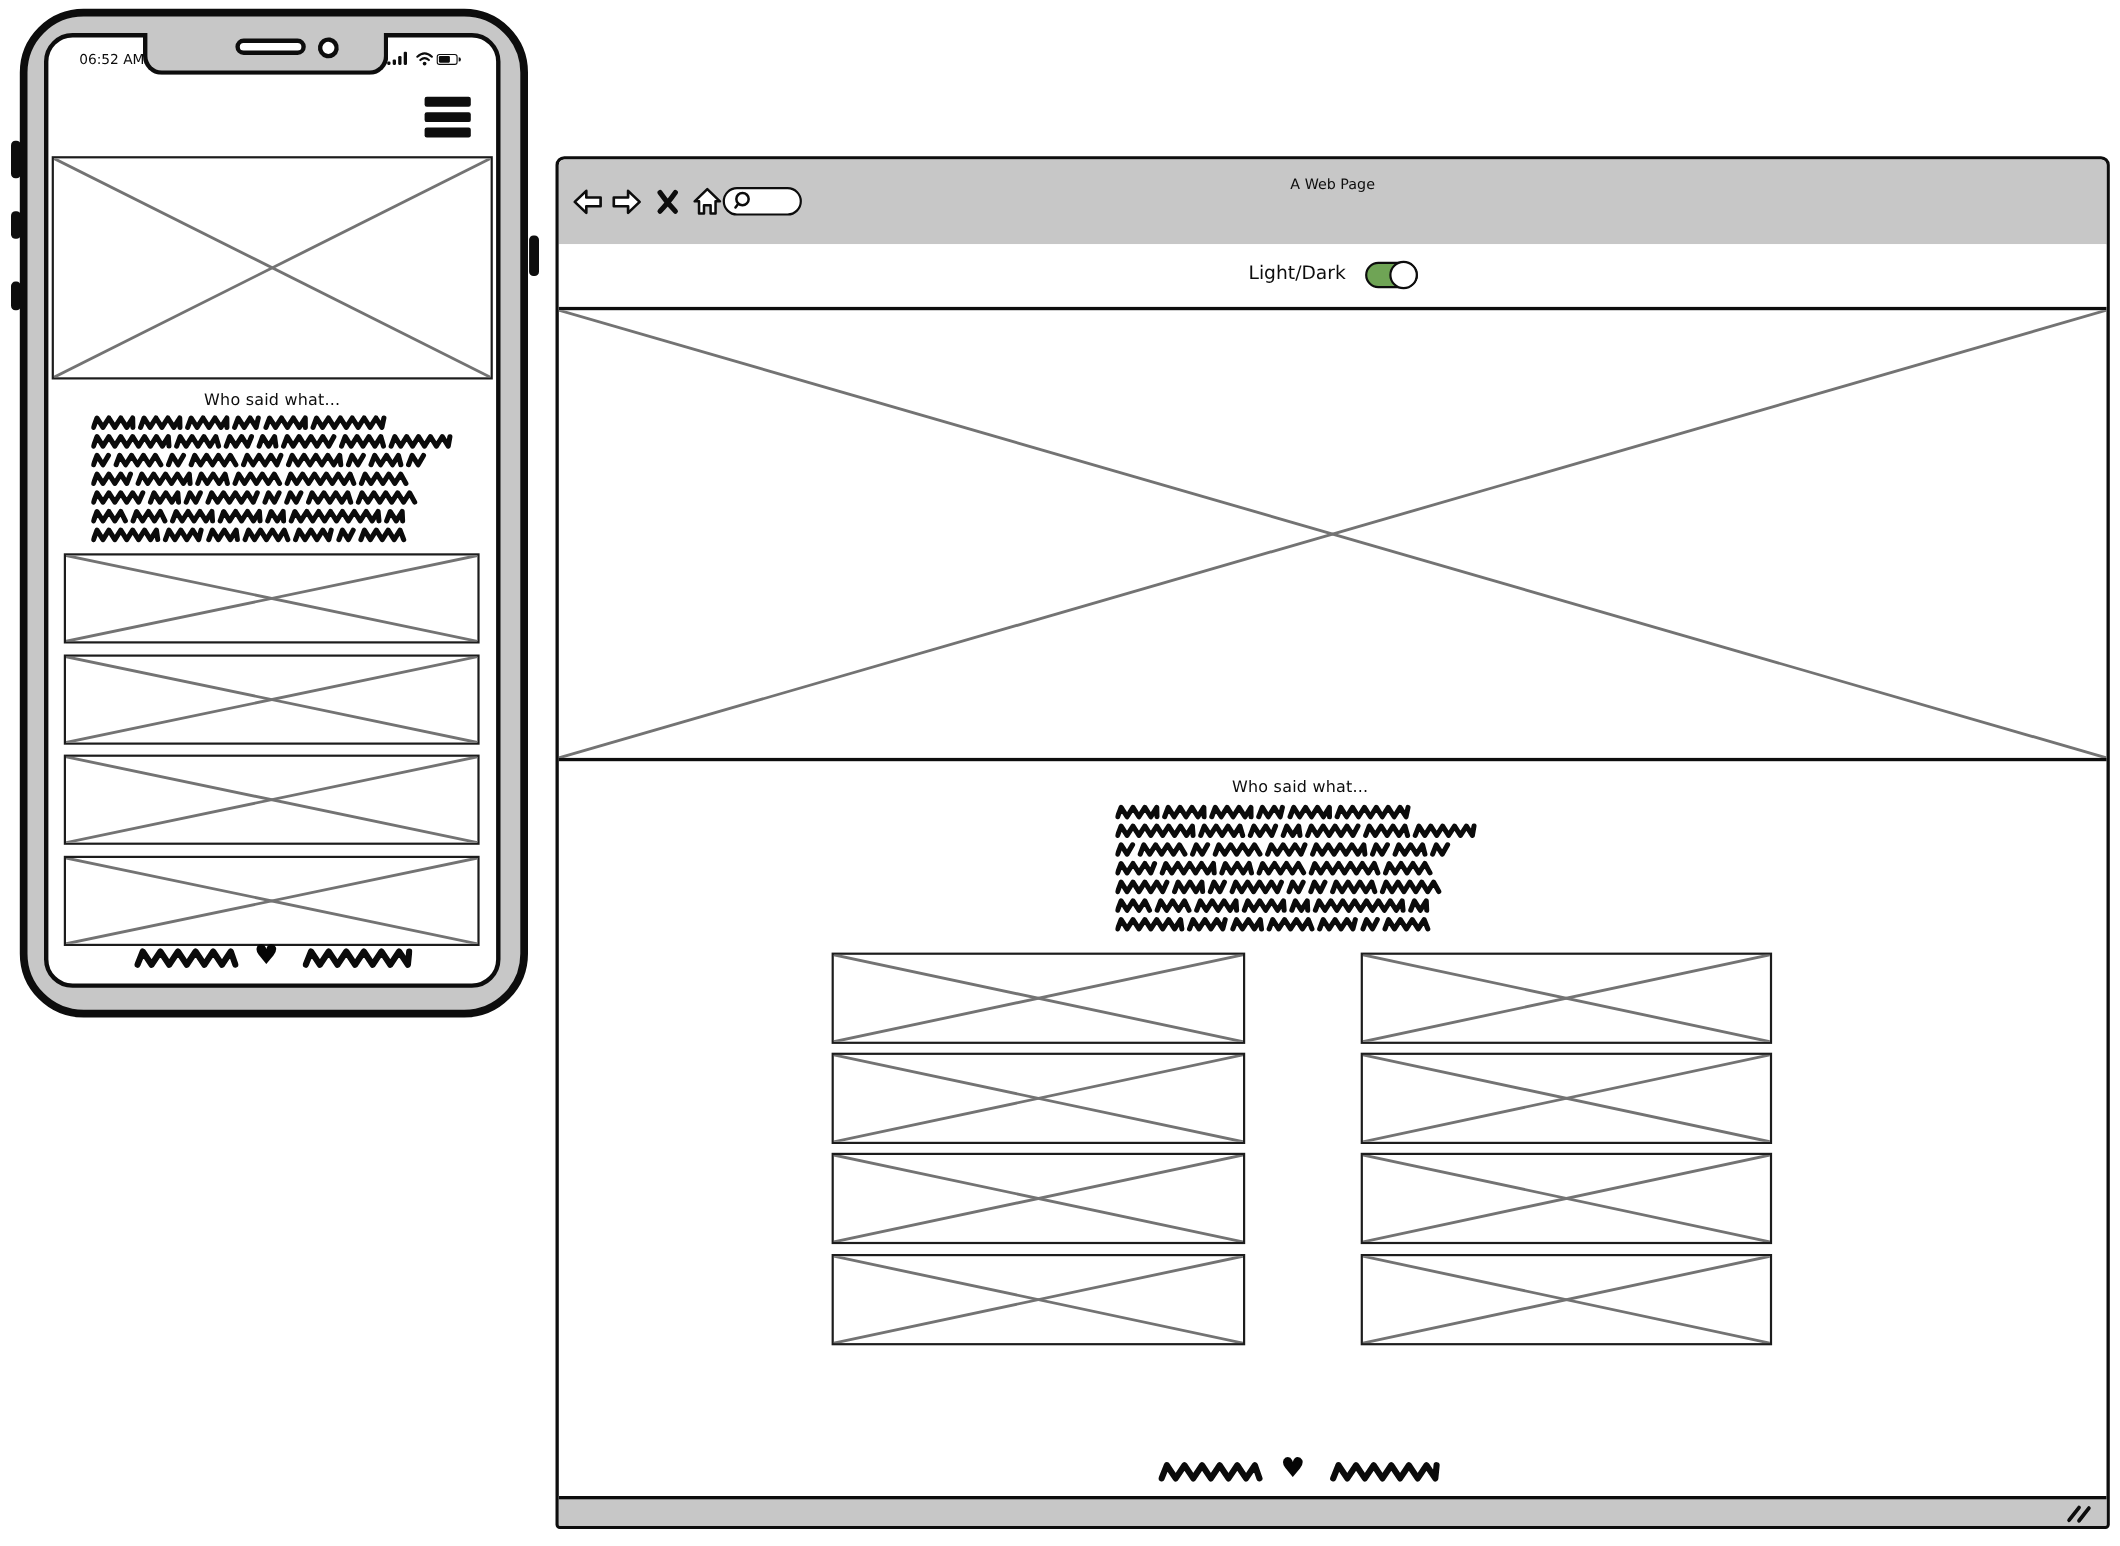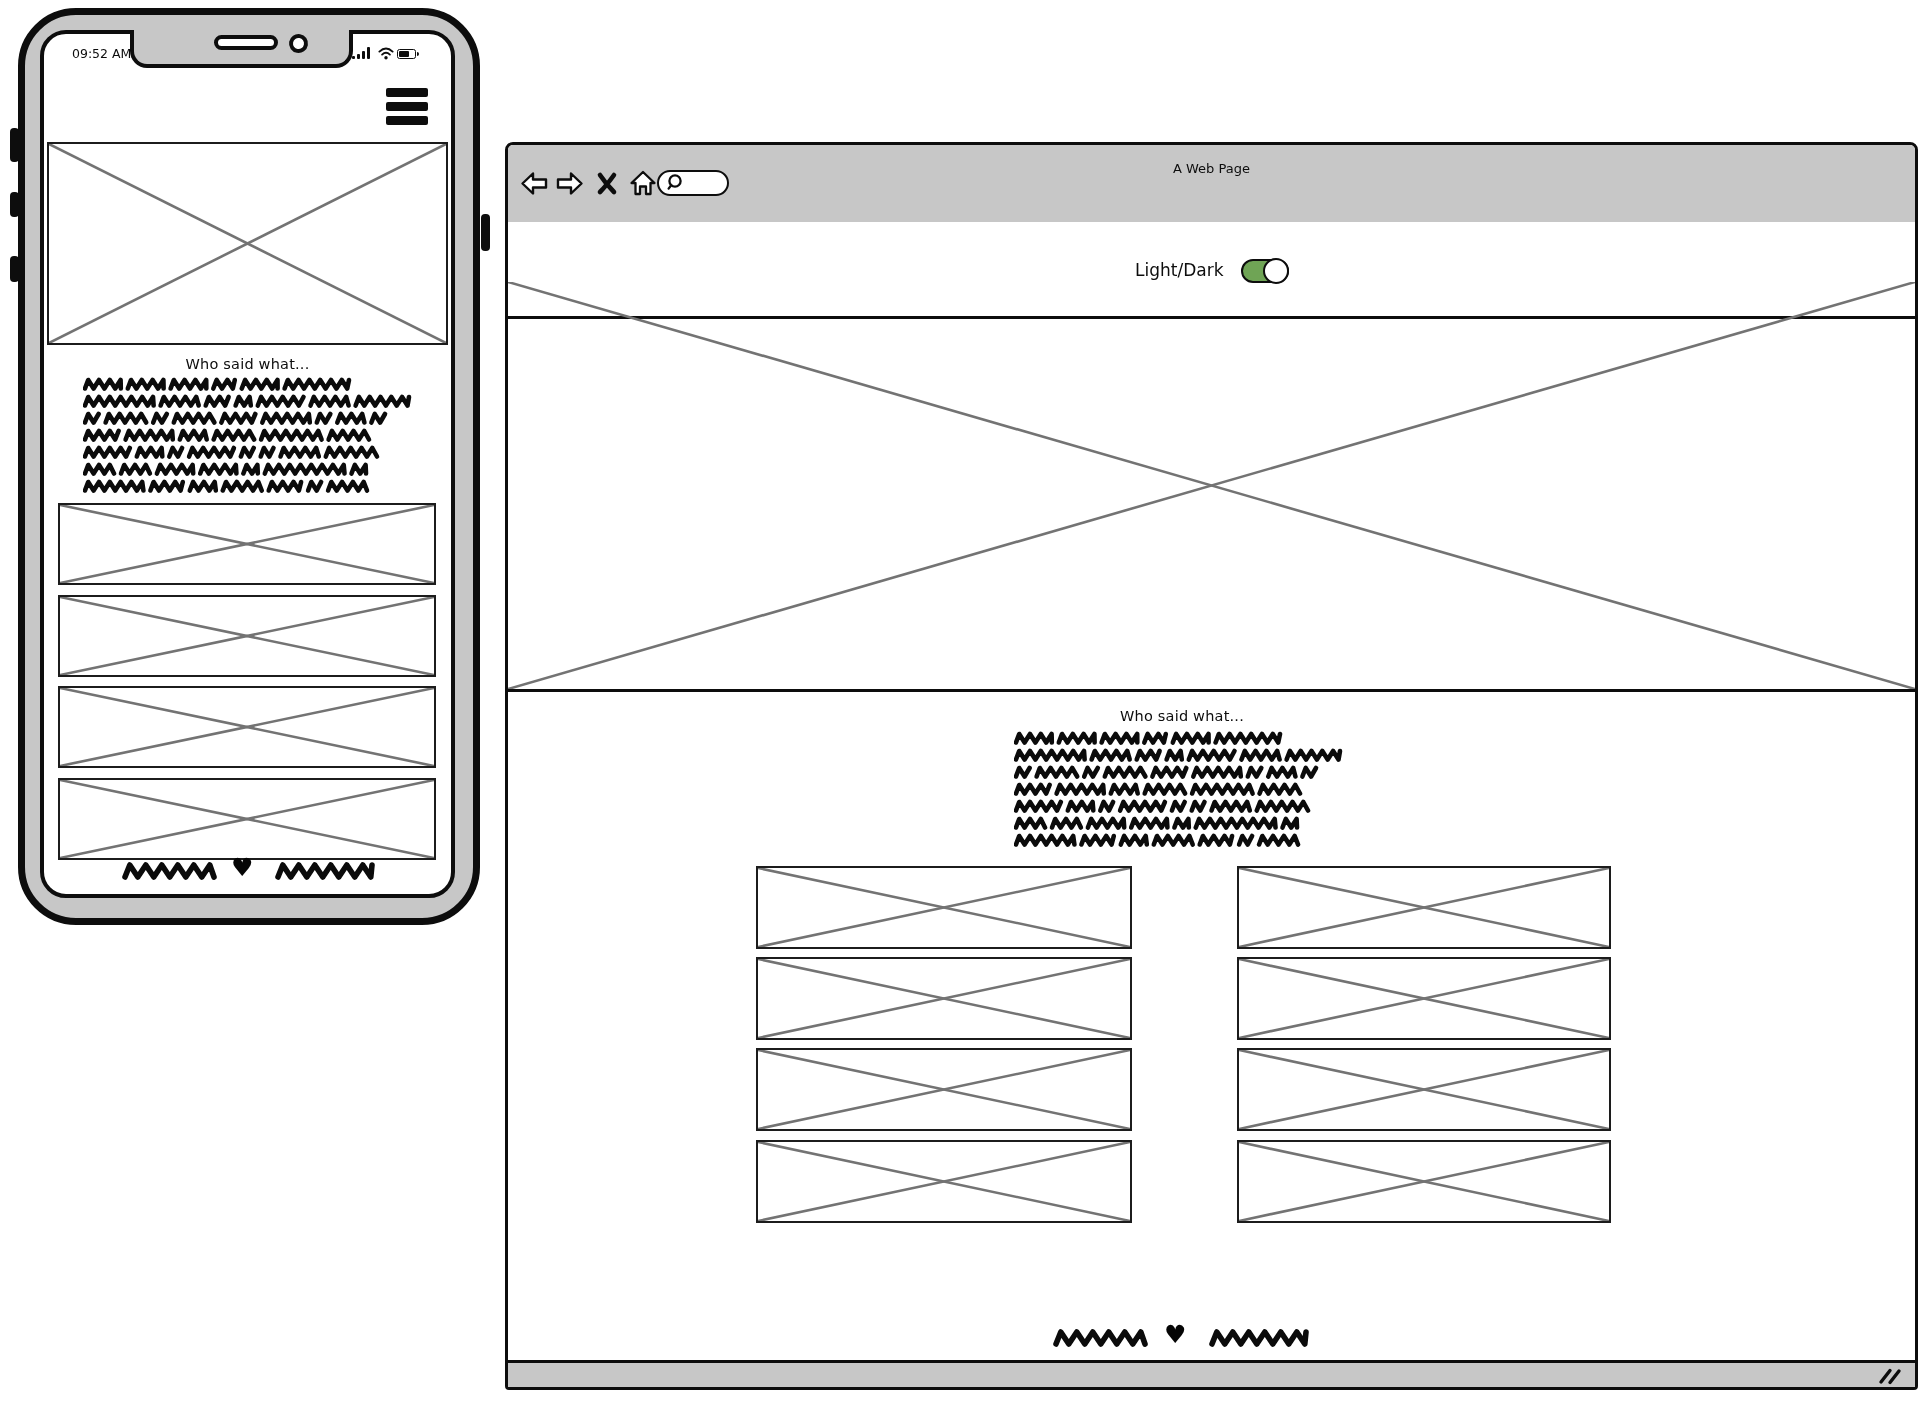--- a/index.html
+++ b/index.html
@@ -46,21 +46,21 @@
   .browser{position:absolute;left:505px;top:142px;width:1413px;height:1248px;background:#fff;
            border:3px solid #0d0d0d;border-radius:8px 8px 4px 4px;}
   .chrome{position:absolute;left:0;right:0;top:0;height:77px;background:#c7c7c7;border-radius:5px 5px 0 0;}
   .wtitle{position:absolute;left:0;right:0;top:4px;text-align:center;font-size:13px;margin-top:12px;}
   .toolbar{position:absolute;left:12px;right:12px;top:22px;height:32px;display:flex;align-items:center;}
   .tb-icon{flex:0 0 auto;display:block;}
   .urlfield{flex:1 1 auto;height:25px;margin:0 8px 0 10px;background:#fff;border:2px solid #0d0d0d;
             border-radius:13px;display:flex;align-items:center;padding-left:9px;font-size:12.5px;}
   .searchpill{flex:0 0 auto;width:72px;height:26px;background:#fff;border:2.5px solid #0d0d0d;
               border-radius:14px;display:flex;align-items:center;padding-left:4px;}
-  .navbar{position:absolute;left:0;right:0;top:77px;height:76px;background:#fff;border-bottom:3px solid #0d0d0d;margin-top:21px;}
+  .navbar{position:absolute;left:0;right:0;top:77px;height:60px;background:#fff;border-bottom:3px solid #0d0d0d;}
   .toggle-label{position:absolute;left:627px;top:17px;font-size:17px;}
   .toggle{position:absolute;left:733px;top:16px;width:48px;height:24px;background:#6FA455;
           border:2.5px solid #0d0d0d;border-radius:13px;cursor:pointer;}
   .knob{position:absolute;right:-2px;top:-3px;width:26px;height:26px;background:#fff;
         border:2.5px solid #0d0d0d;border-radius:50%;}
   .navlinks{position:absolute;right:15px;top:0;height:57px;display:flex;align-items:center;gap:18px;font-size:16.5px;}
   .navlinks span{cursor:pointer;}
   .hero{position:absolute;left:0;right:0;top:137px;height:410px;border-bottom:3px solid #0d0d0d;}
   .hero svg{display:block;width:100%;height:100%;}
   .text-block{position:absolute;left:506px;top:563px;width:336px;}
@@ -79,21 +79,21 @@
   <div class="side-btn" style="left:481px;top:214px;width:9px;height:37px;"></div>
 
   <div class="phone">
     <div class="screen">
 
       <div class="notch">
         <div class="speaker"></div>
         <div class="camera"></div>
       </div>
 
-      <div class="time">09:52 AM</div>
+      <div class="time">06:52 AM</div>
 
       <div class="signal">
         <i style="height:3px;"></i>
           <i style="height:5px;"></i>
           <i style="height:8px;"></i>
           <i style="height:12px;"></i>
       </div>
       <svg class="wifi" width="16" height="13" viewBox="0 0 16 13">
         <path d="M1.4,4.6 Q8,-1.6 14.6,4.6" fill="none" stroke="#0d0d0d" stroke-width="1.9" stroke-linecap="round"></path>
         <path d="M4.1,7.6 Q8,4.1 11.9,7.6" fill="none" stroke="#0d0d0d" stroke-width="1.9" stroke-linecap="round"></path>

